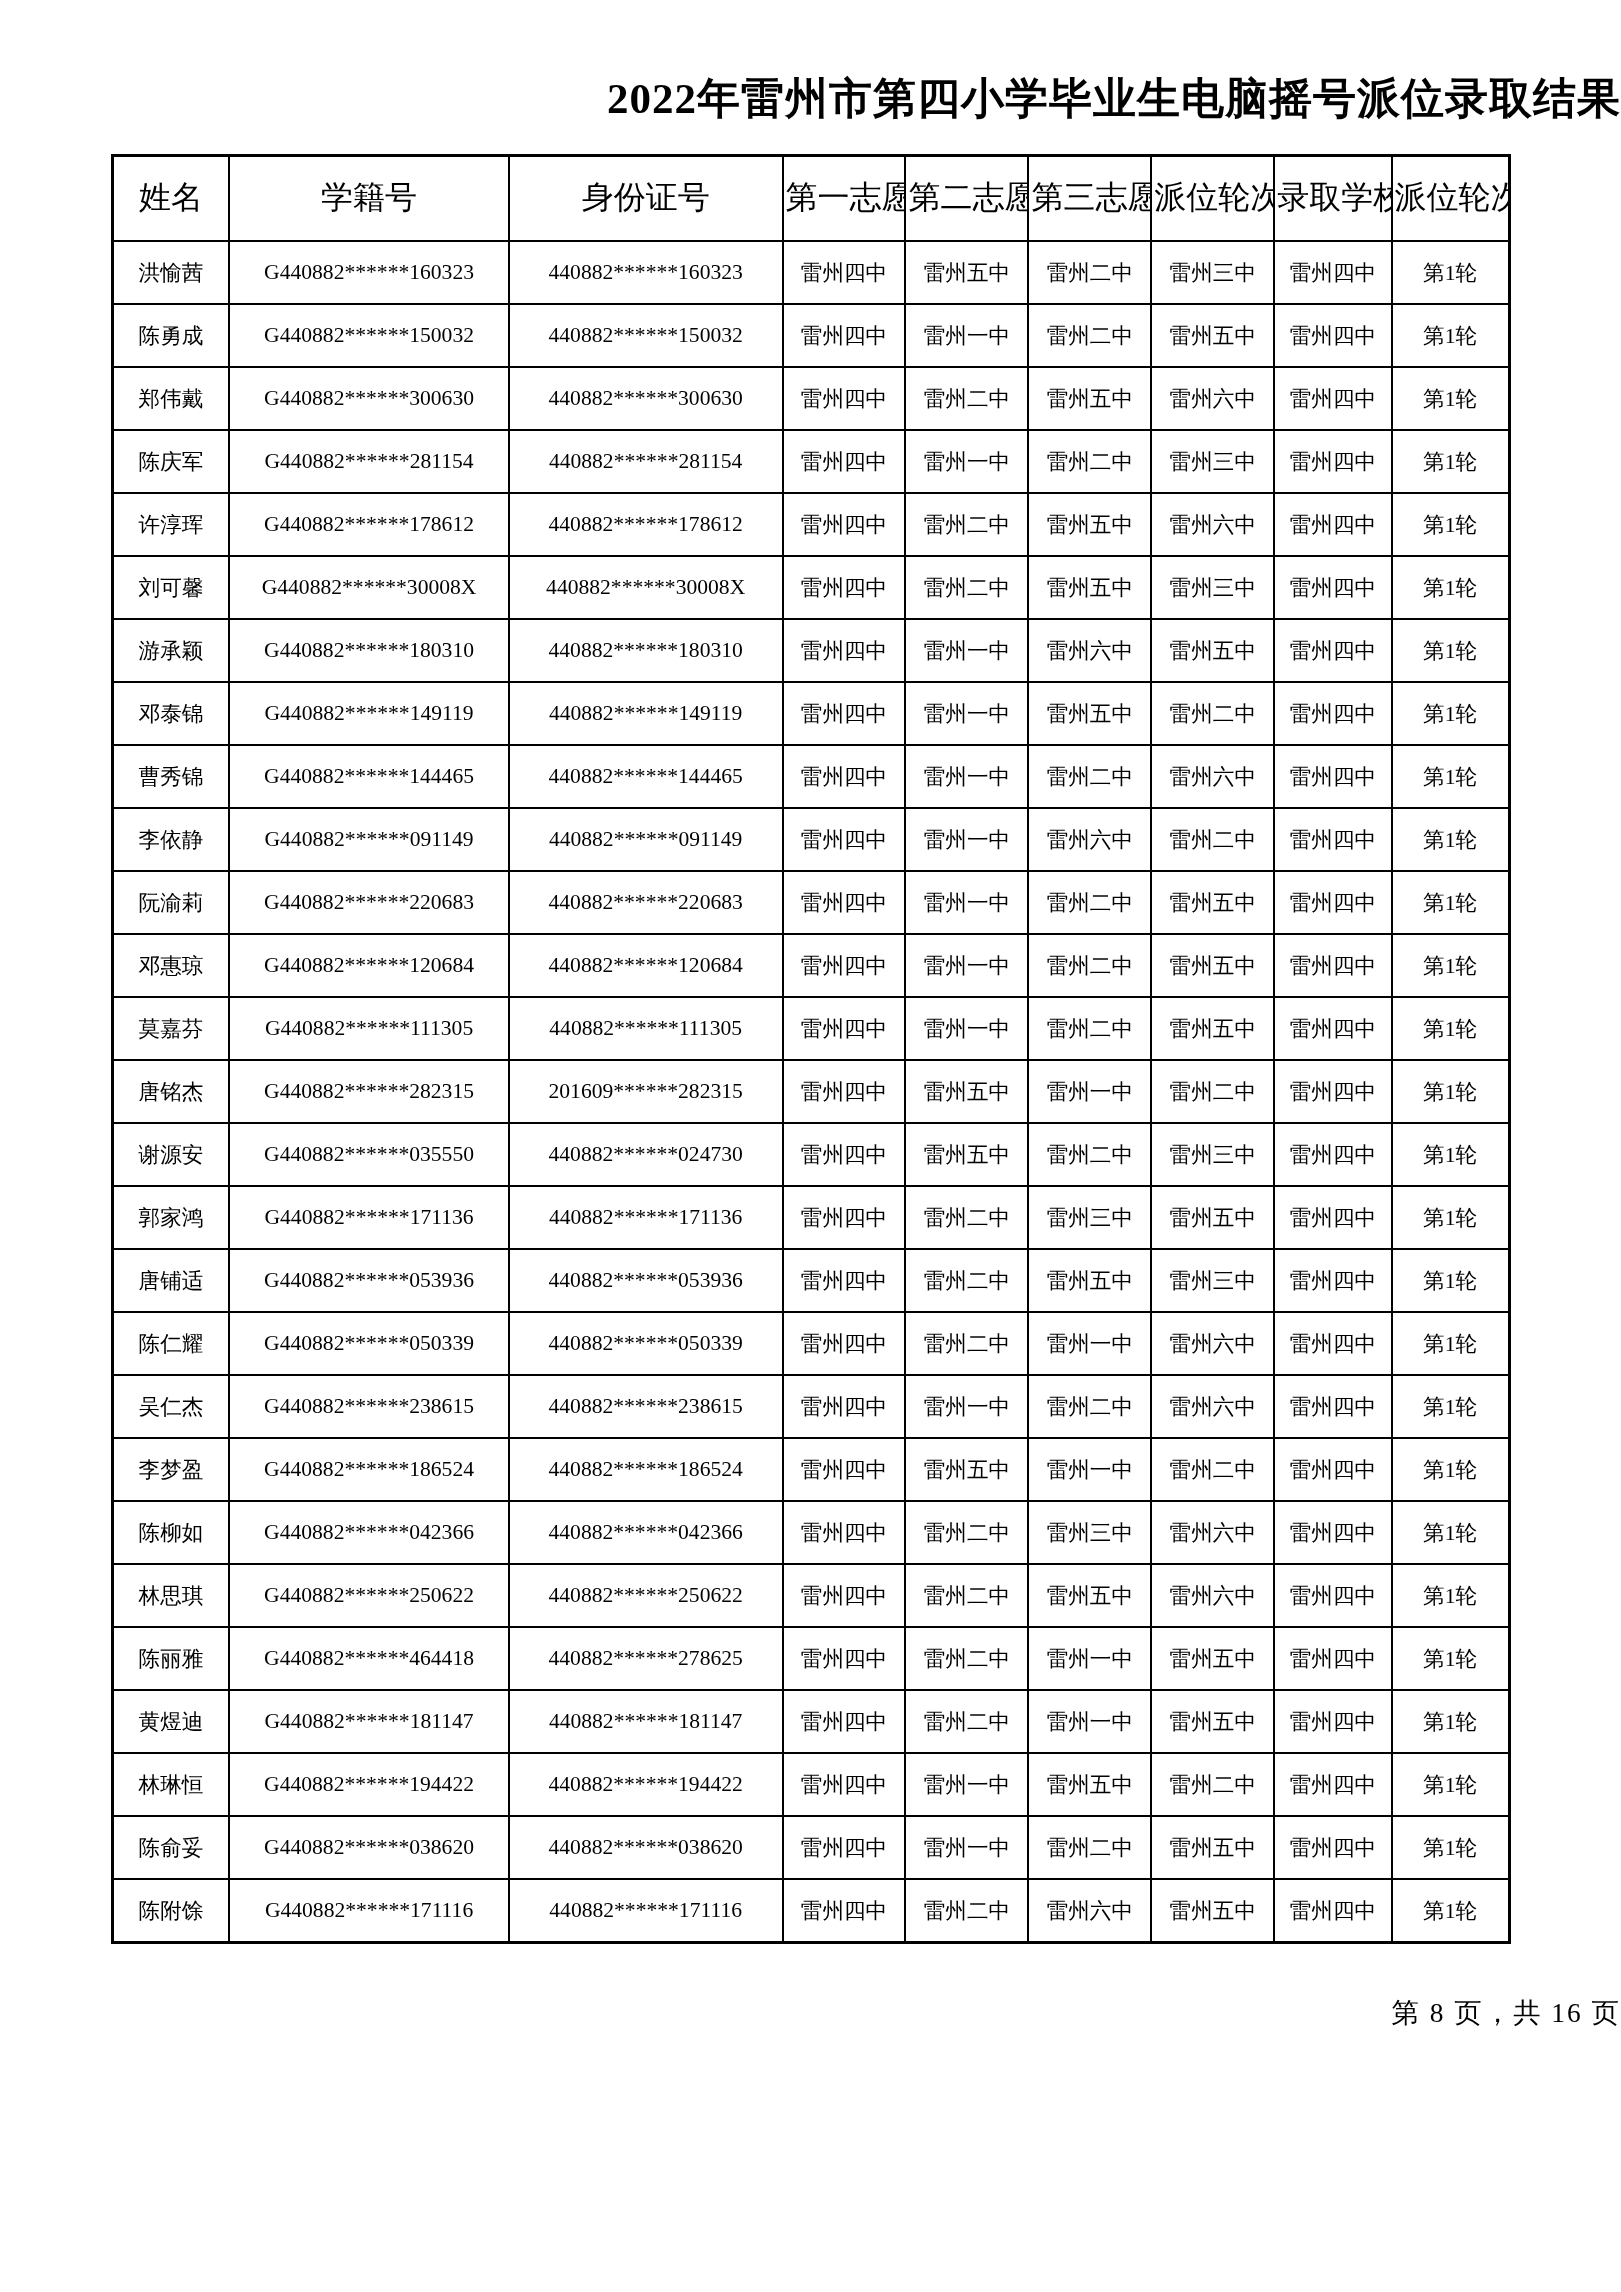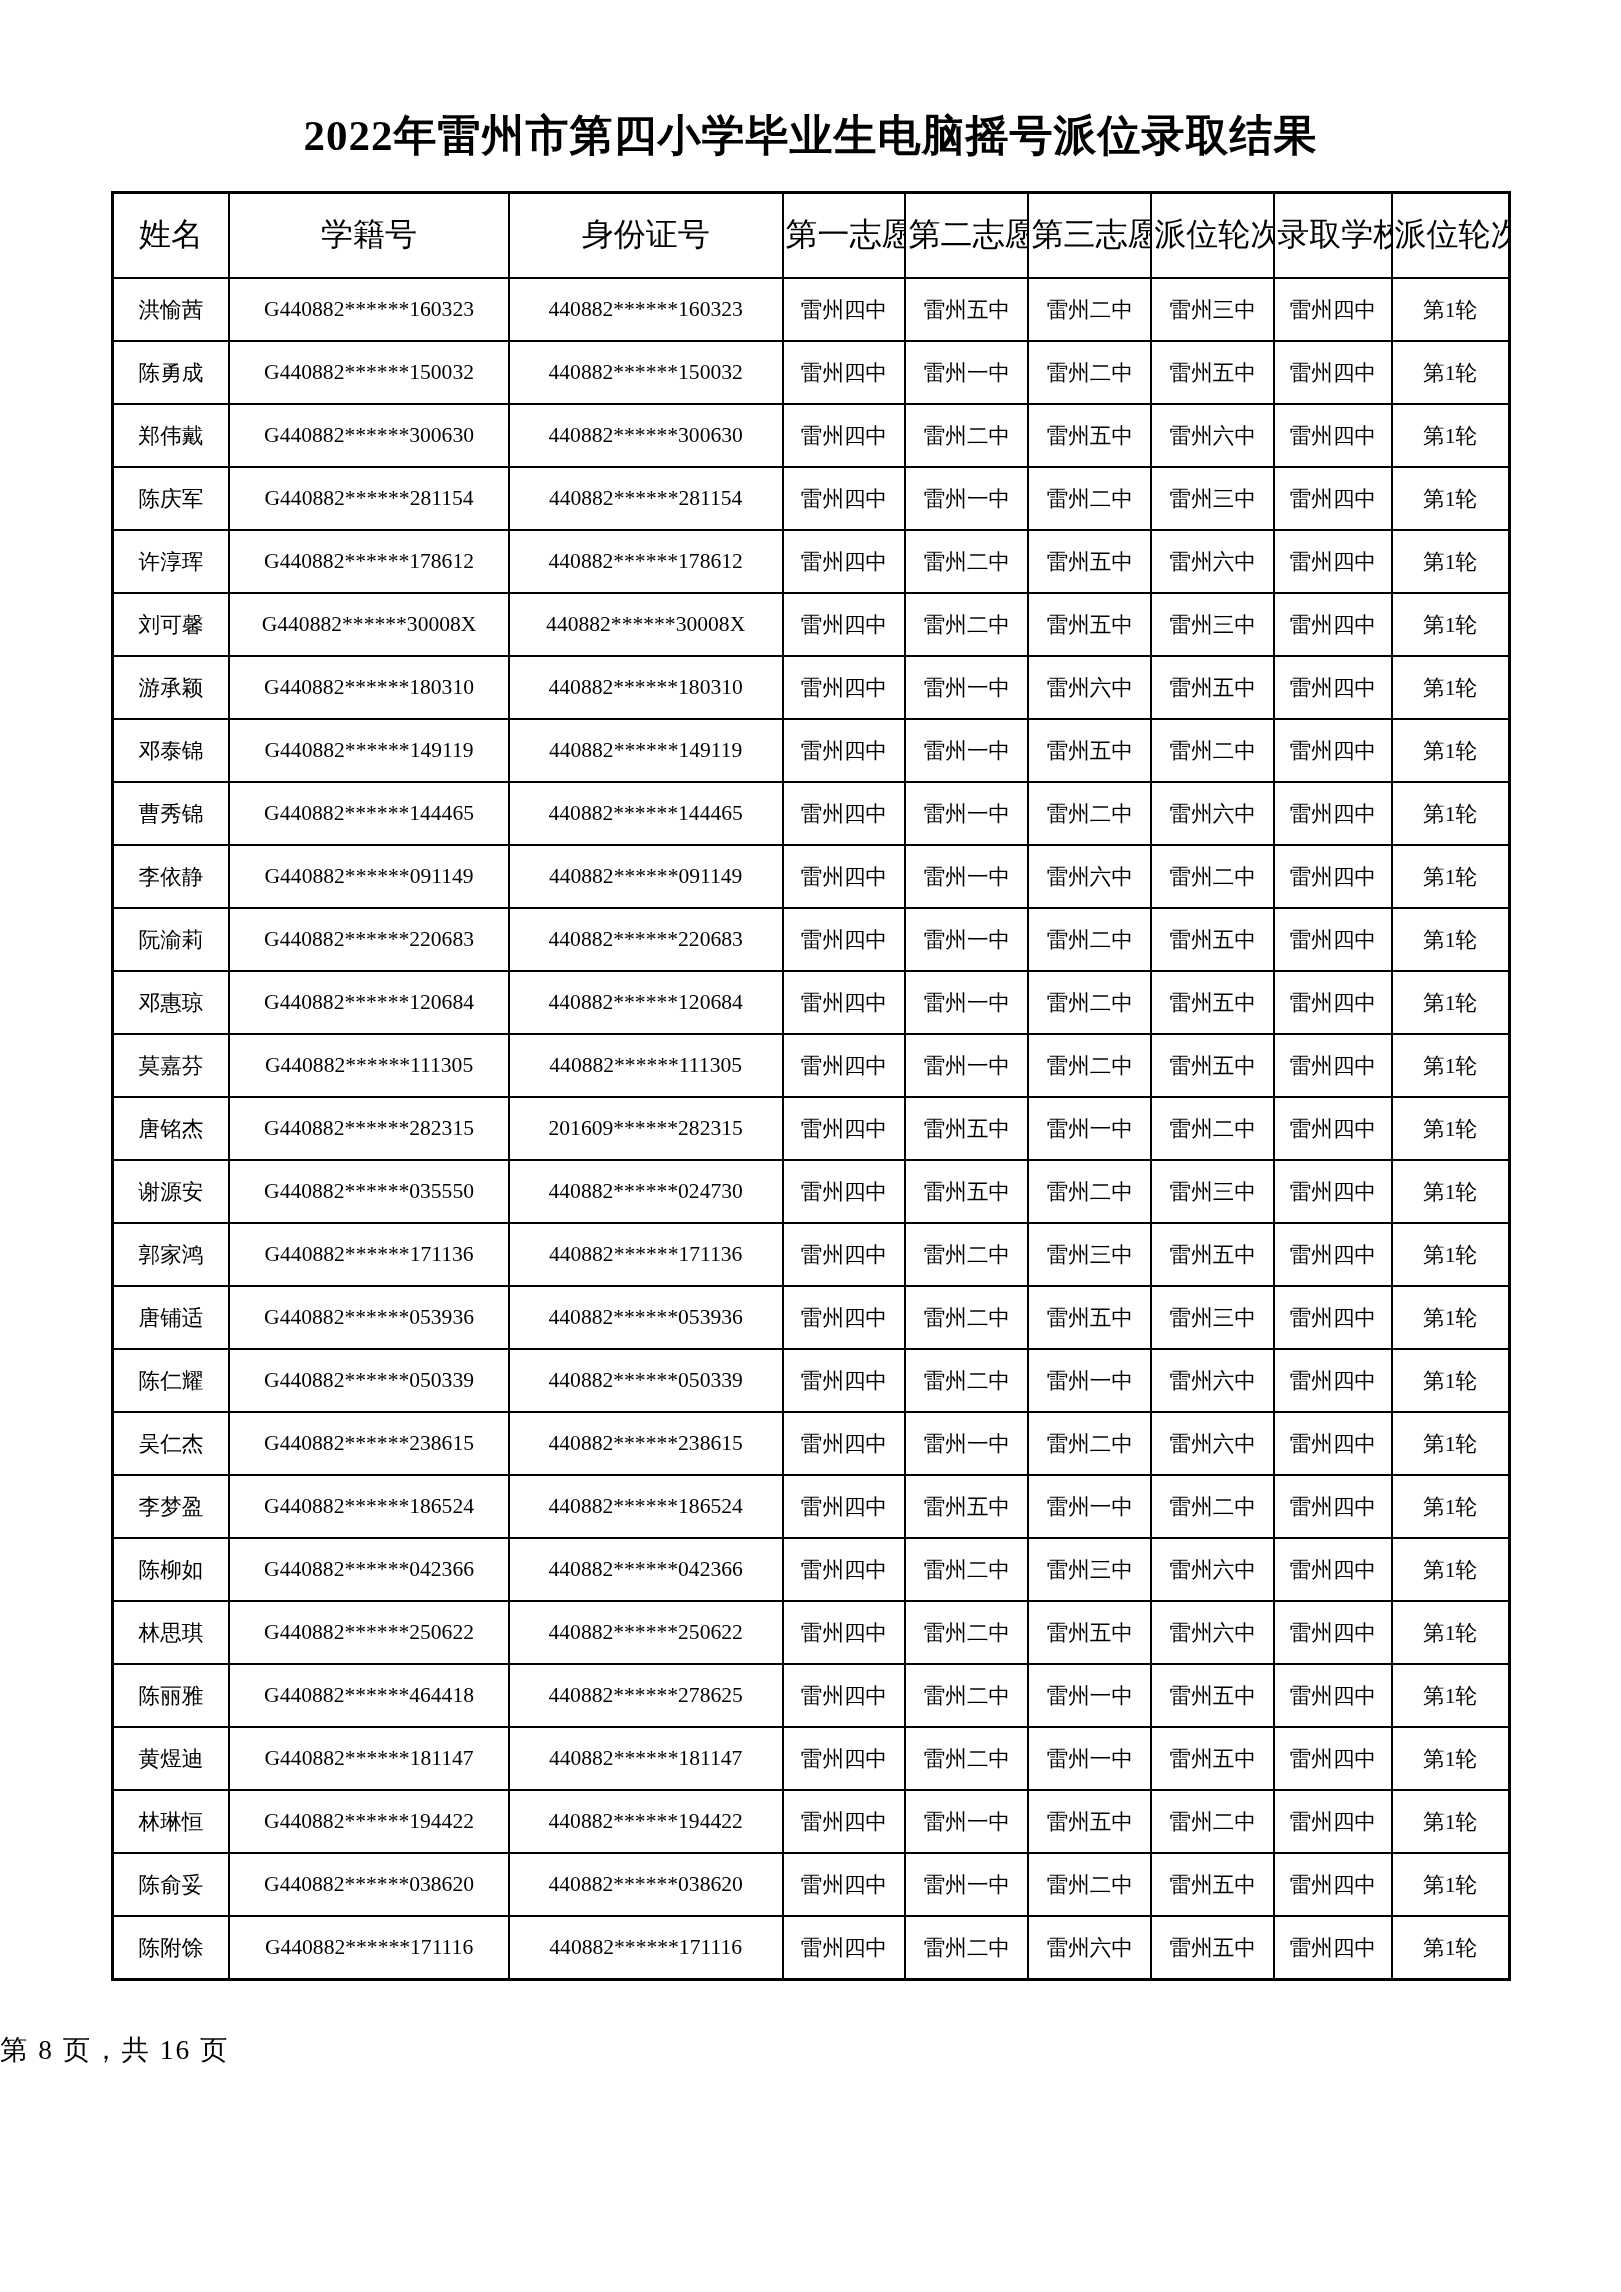--- a/index.html
+++ b/index.html
@@ -10,22 +10,22 @@
   .page {
     position: relative;
     width: 1621px;
     height: 2293px;
     background: #ffffff;
     font-family: "Liberation Serif", "DejaVu Serif", serif;
     color: #000000;
     overflow: hidden;
   }
   .title {
-    padding-top: 110px;
-    text-align: center;
+    padding-top: 73px;
+    text-align: right;
     font-size: 43px;
     font-weight: bold;
     letter-spacing: 1px;
     line-height: 1.2;
   }
   table.results {
     border-collapse: collapse;
     table-layout: fixed;
     width: 1400px;
     margin: 29px auto 0 auto;
@@ -51,21 +51,21 @@
     font-weight: normal;
   }
   col.col-name   { width: 8.4%; }
   col.col-sid    { width: 20.0%; }
   col.col-idc    { width: 19.6%; }
   col.col-choice { width: 8.8%; }
   col.col-school { width: 8.4%; }
   col.col-round  { width: 8.4%; }
   .footer {
     margin-top: 51px;
-    text-align: left;
+    text-align: right;
     font-size: 27.4px;
     letter-spacing: 2px;
   }
 </style>
 </head>
 <body>
 
 <div class="page">
   <div class="title">2022年雷州市第四小学毕业生电脑摇号派位录取结果</div>
 

